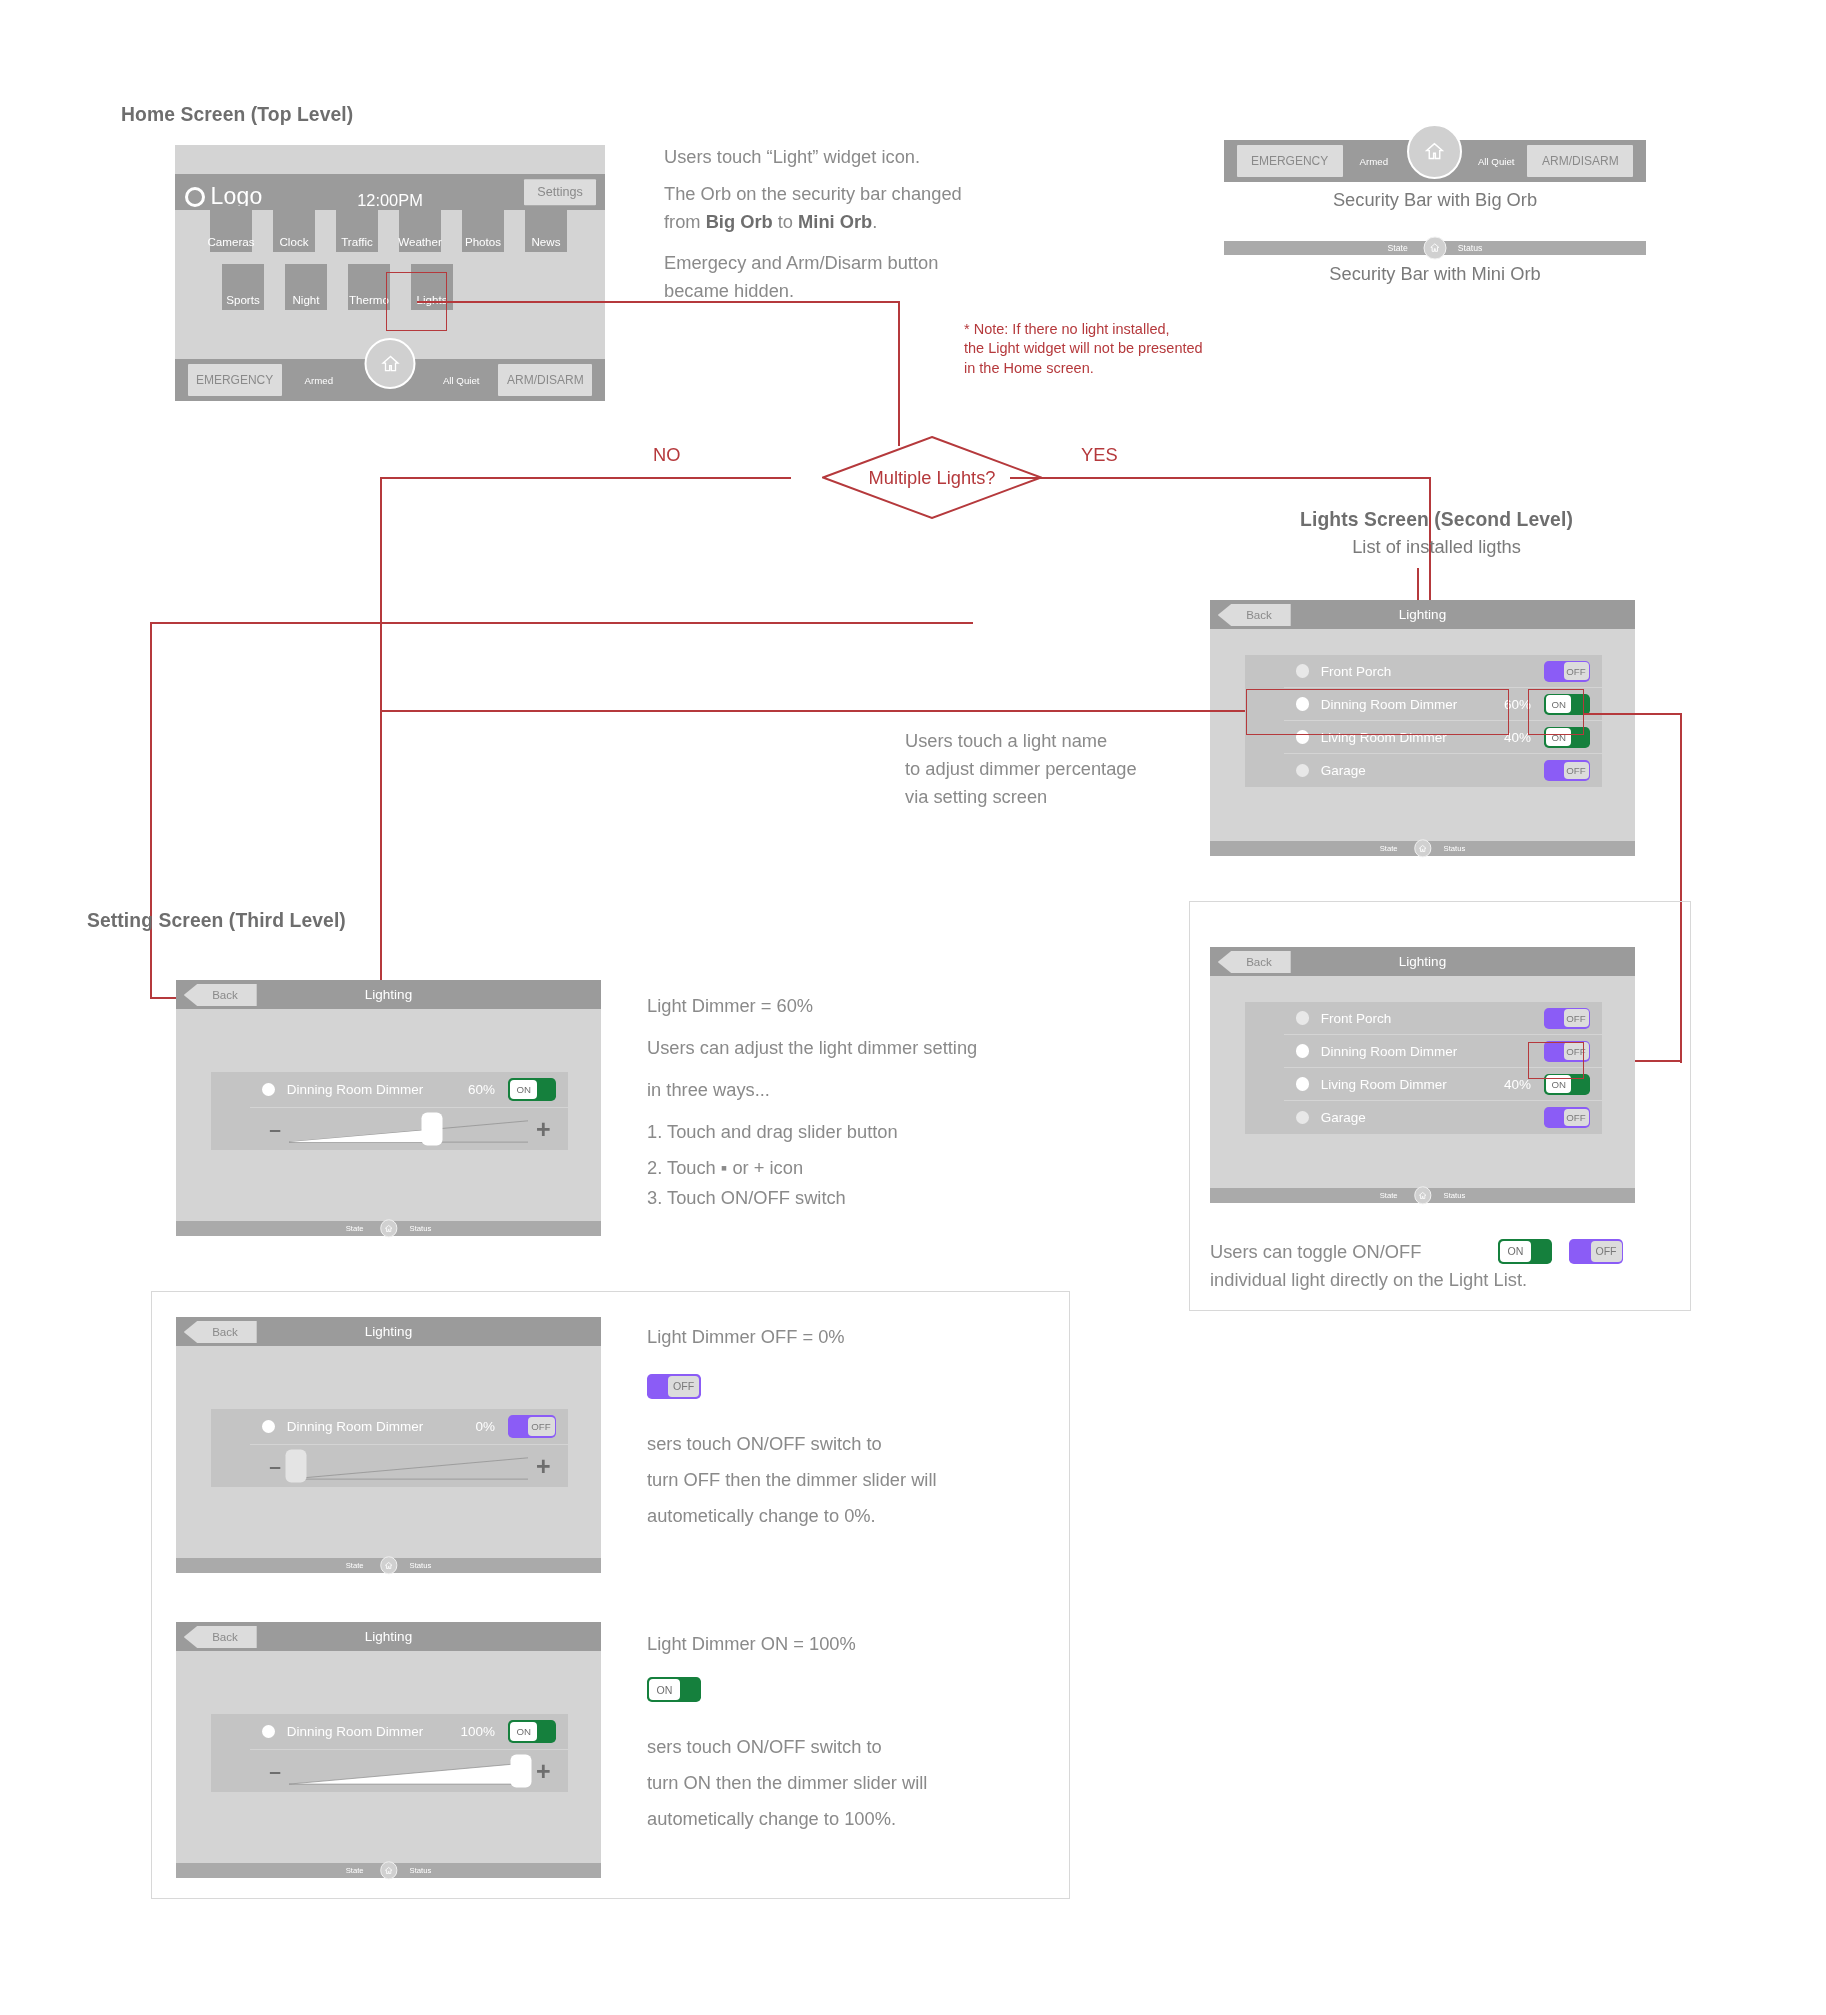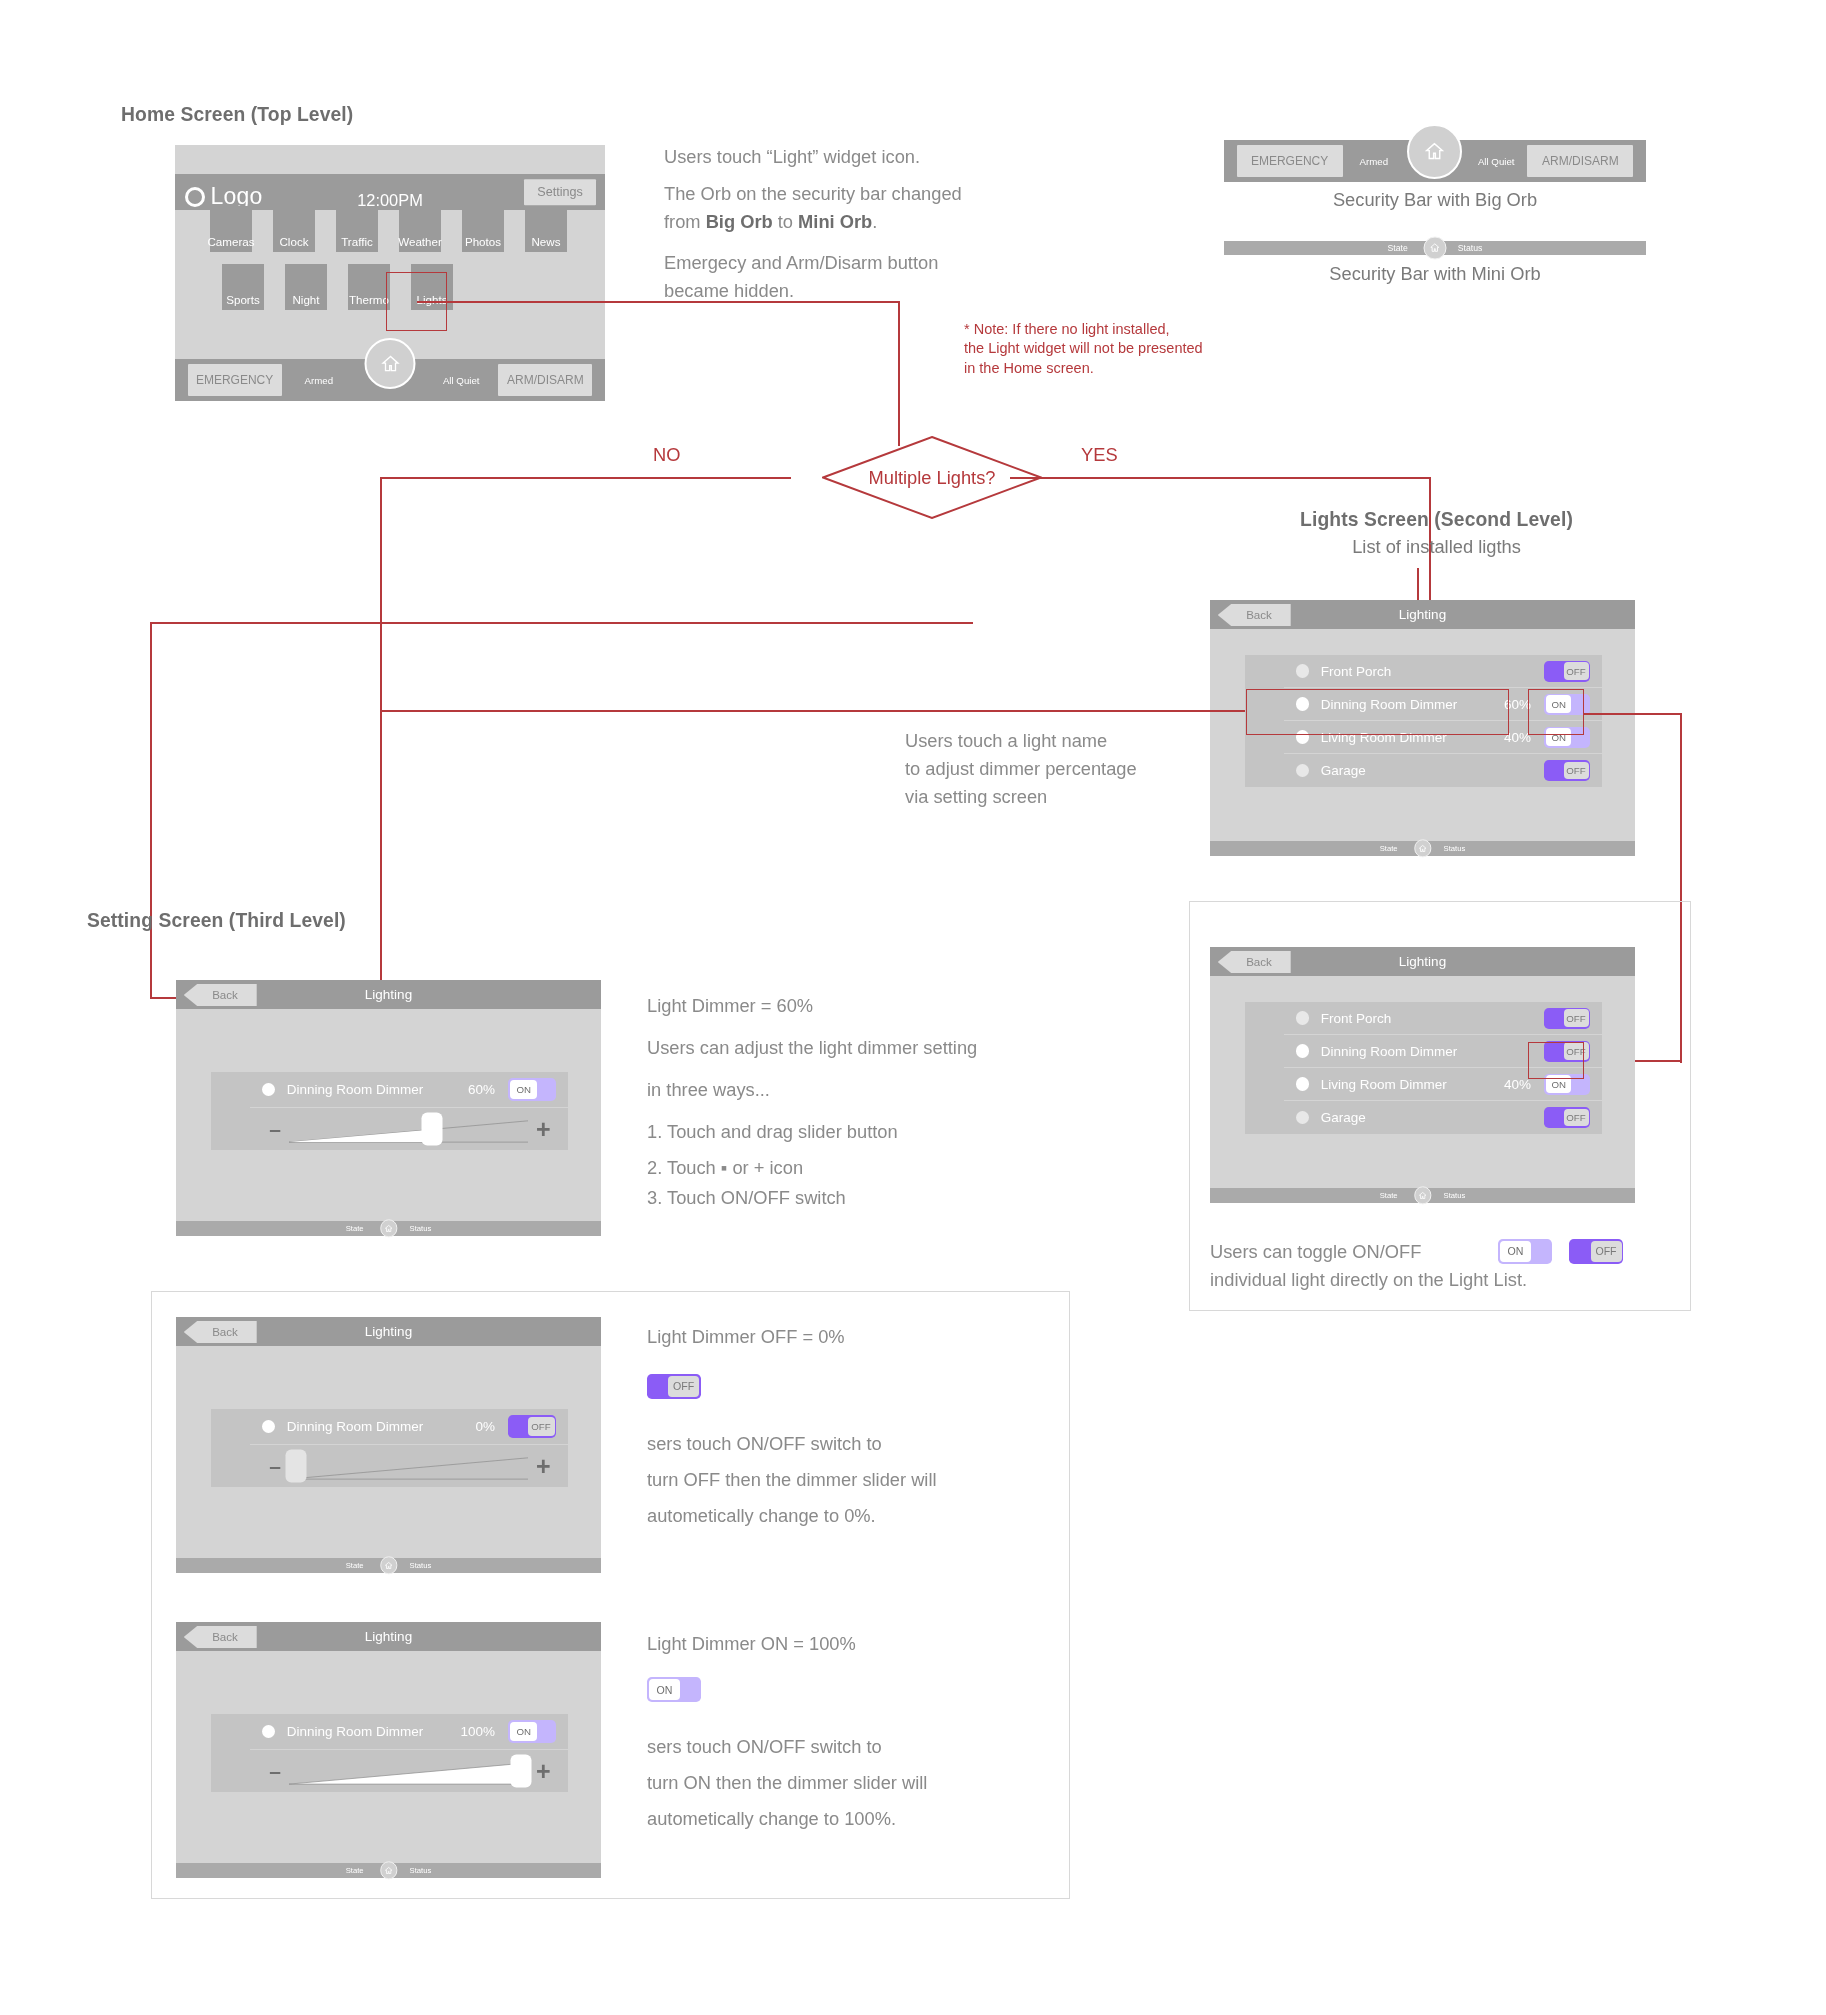--- a/index.html
+++ b/index.html
@@ -116,21 +116,21 @@
       border-bottom:1px solid #d4d4d4;
   }
   .lt-row:last-child { border-bottom:none; }
   .bullet { width:13.5px;height:13.5px;border-radius:50%;background:#e8e8e8;margin-left:11.6px;flex:none; }
   .bullet.on { background:#ffffff; }
   .lt-name { color:#ffffff; font-size:13.5px; margin-left:11.6px; flex:1; }
   .lt-pct  { color:#ffffff; font-size:13.5px; margin-right:13.5px; }
 
   
   .sw { position:relative; border-radius:4.8px; flex:none; margin-right:11.6px; }
-  .sw.on  { background:#c4b5fd; }
+  .sw.on  { background:#15803d; }
   .sw.off { background:#8b5cf6; }
   .sw .knob {
       position:absolute; top:1.9px; background:#ffffff;
       border-radius:3.9px; display:flex; align-items:center; justify-content:center;
       color:#6e6e6e; font-size:9.7px;
   }
   .sw.off .knob { background:#dcdcdc; color:#7a7a7a; }
 
   
   .sl-row { position:relative; display:flex; align-items:center; background:#c4c4c4; }

